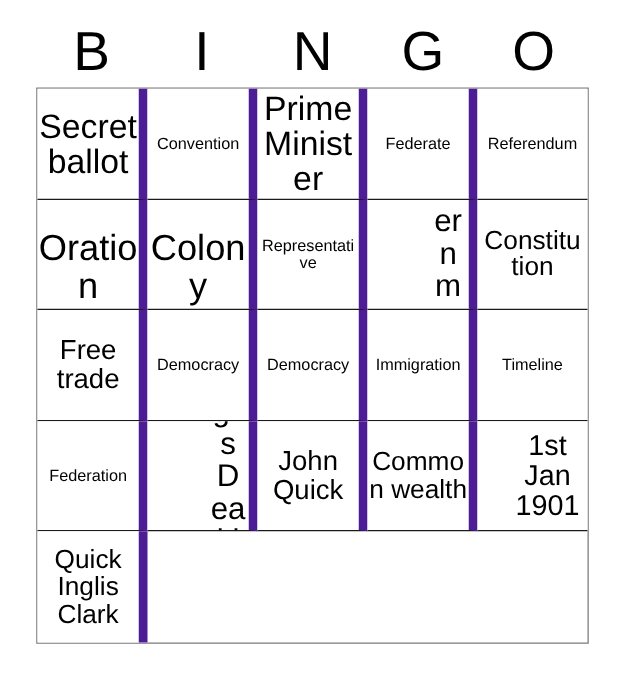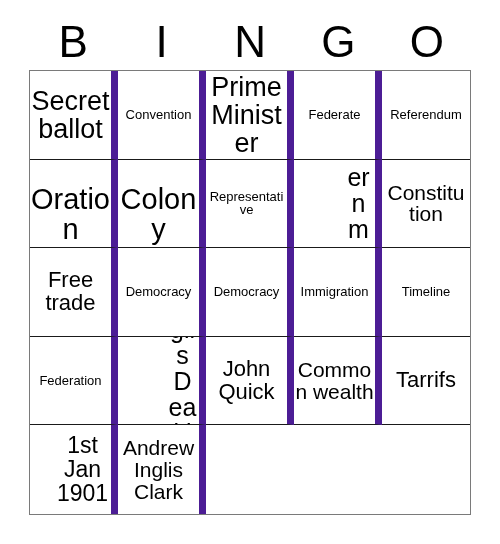--- a/index.html
+++ b/index.html
@@ -162,23 +162,20 @@
       <div class="cell">
         <span class="cell-text t-md">Inglis Deakin</span>
       </div>
       <div class="cell">
         <span class="cell-text t-xl">John Quick</span>
       </div>
       <div class="cell">
         <span class="cell-text t-xs">Common wealth</span>
       </div>
       <div class="cell">
-        <span class="cell-text t-xl">Tarrifs</span>
-      </div>
-      <div class="cell">
         <span class="cell-text t-sm">1st Jan 1901</span>
       </div>
       <div class="cell">
-        <span class="cell-text t-xs">Andrew Inglis Clark</span>
+        <span class="cell-text t-xs">Quick Inglis Clark</span>
       </div>
     </div>
 
 </div>
 
 </body></html>

